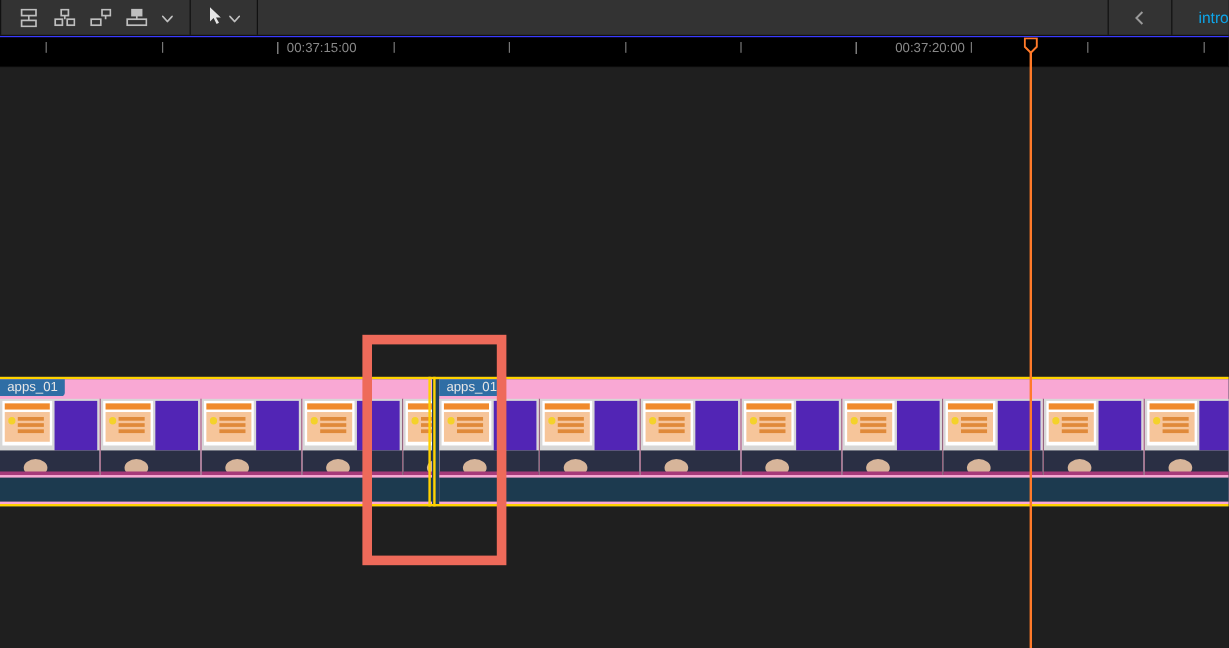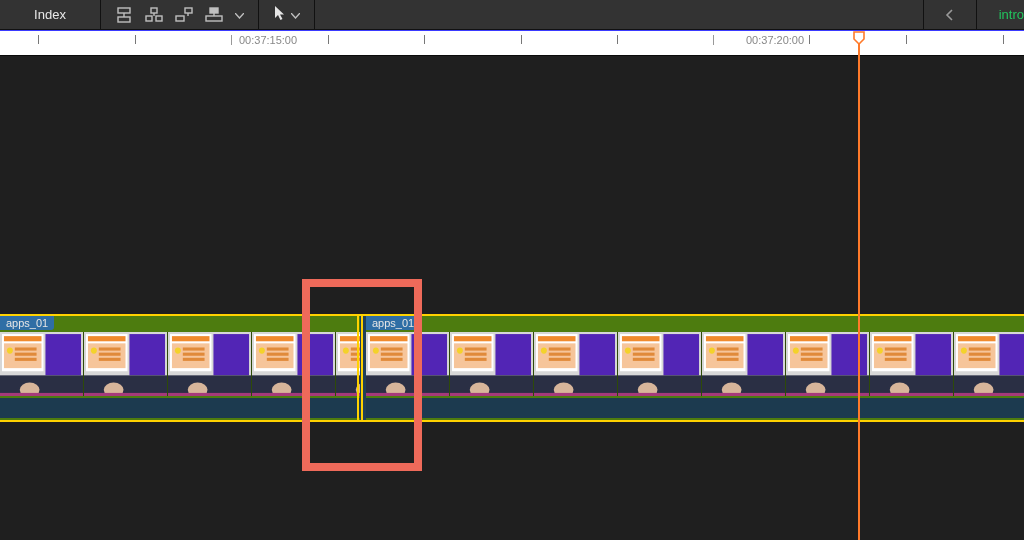--- a/index.html
+++ b/index.html
@@ -63,32 +63,32 @@
     display: flex;
     align-items: center;
     justify-content: center;
     width: 52px;
     cursor: pointer;
   }
   .toolbar .project-label {
     display: flex;
     align-items: center;
     padding: 0 0 0 22px;
-    color: #22c55e;
+    color: #0ea5e9;
     font-weight: 500;
     white-space: nowrap;
     overflow: hidden;
   }
 
   
   .ruler {
     position: relative;
     height: 26px;
     width: 100%;
-    background: #ffffff;
+    background: #000000;
     border-top: 1px solid #3a3aff;
     border-bottom: 1px solid #0a0a0a;
   }
   .ruler .tick {
     position: absolute;
     top: 4px;
     width: 1px;
     height: 9px;
     background: #777;
   }
@@ -153,21 +153,21 @@
     height: 2px;
     background: #ffd200;
   }
   .clip-row::before { top: 0; }
   .clip-row::after  { bottom: 0; }
 
   .clip {
     position: absolute;
     top: 2px;
     bottom: 2px;
-    background: #4d7c0f;
+    background: #f9a8d4;
   }
   .clip .clip-label {
     position: absolute;
     top: 0;
     left: 0;
     background: #2f6ea5;
     color: #e6e6e6;
     font-size: 11px;
     padding: 1px 6px;
     border-radius: 0 0 3px 0;
@@ -223,23 +223,20 @@
     z-index: 50;
     pointer-events: none;
   }
 
   .chev { display:inline-block; }
 </style>
 </head>
 <body>
 
 <div class="toolbar">
-  <div class="index-btn">
-    <span>Index</span>
-  </div>
   <div class="divider"></div>
 
   <div class="icon-group">
     <span class="tb-icon">
       <svg width="18" height="16" viewBox="0 0 18 16">
           <g stroke="#bfbfbf" stroke-width="1.4" fill="none">
             <rect x="3" y="1" width="12" height="5"></rect>
             <rect x="3" y="10" width="12" height="5"></rect>
             <line x1="9" y1="6" x2="9" y2="10"></line>
           </g>

